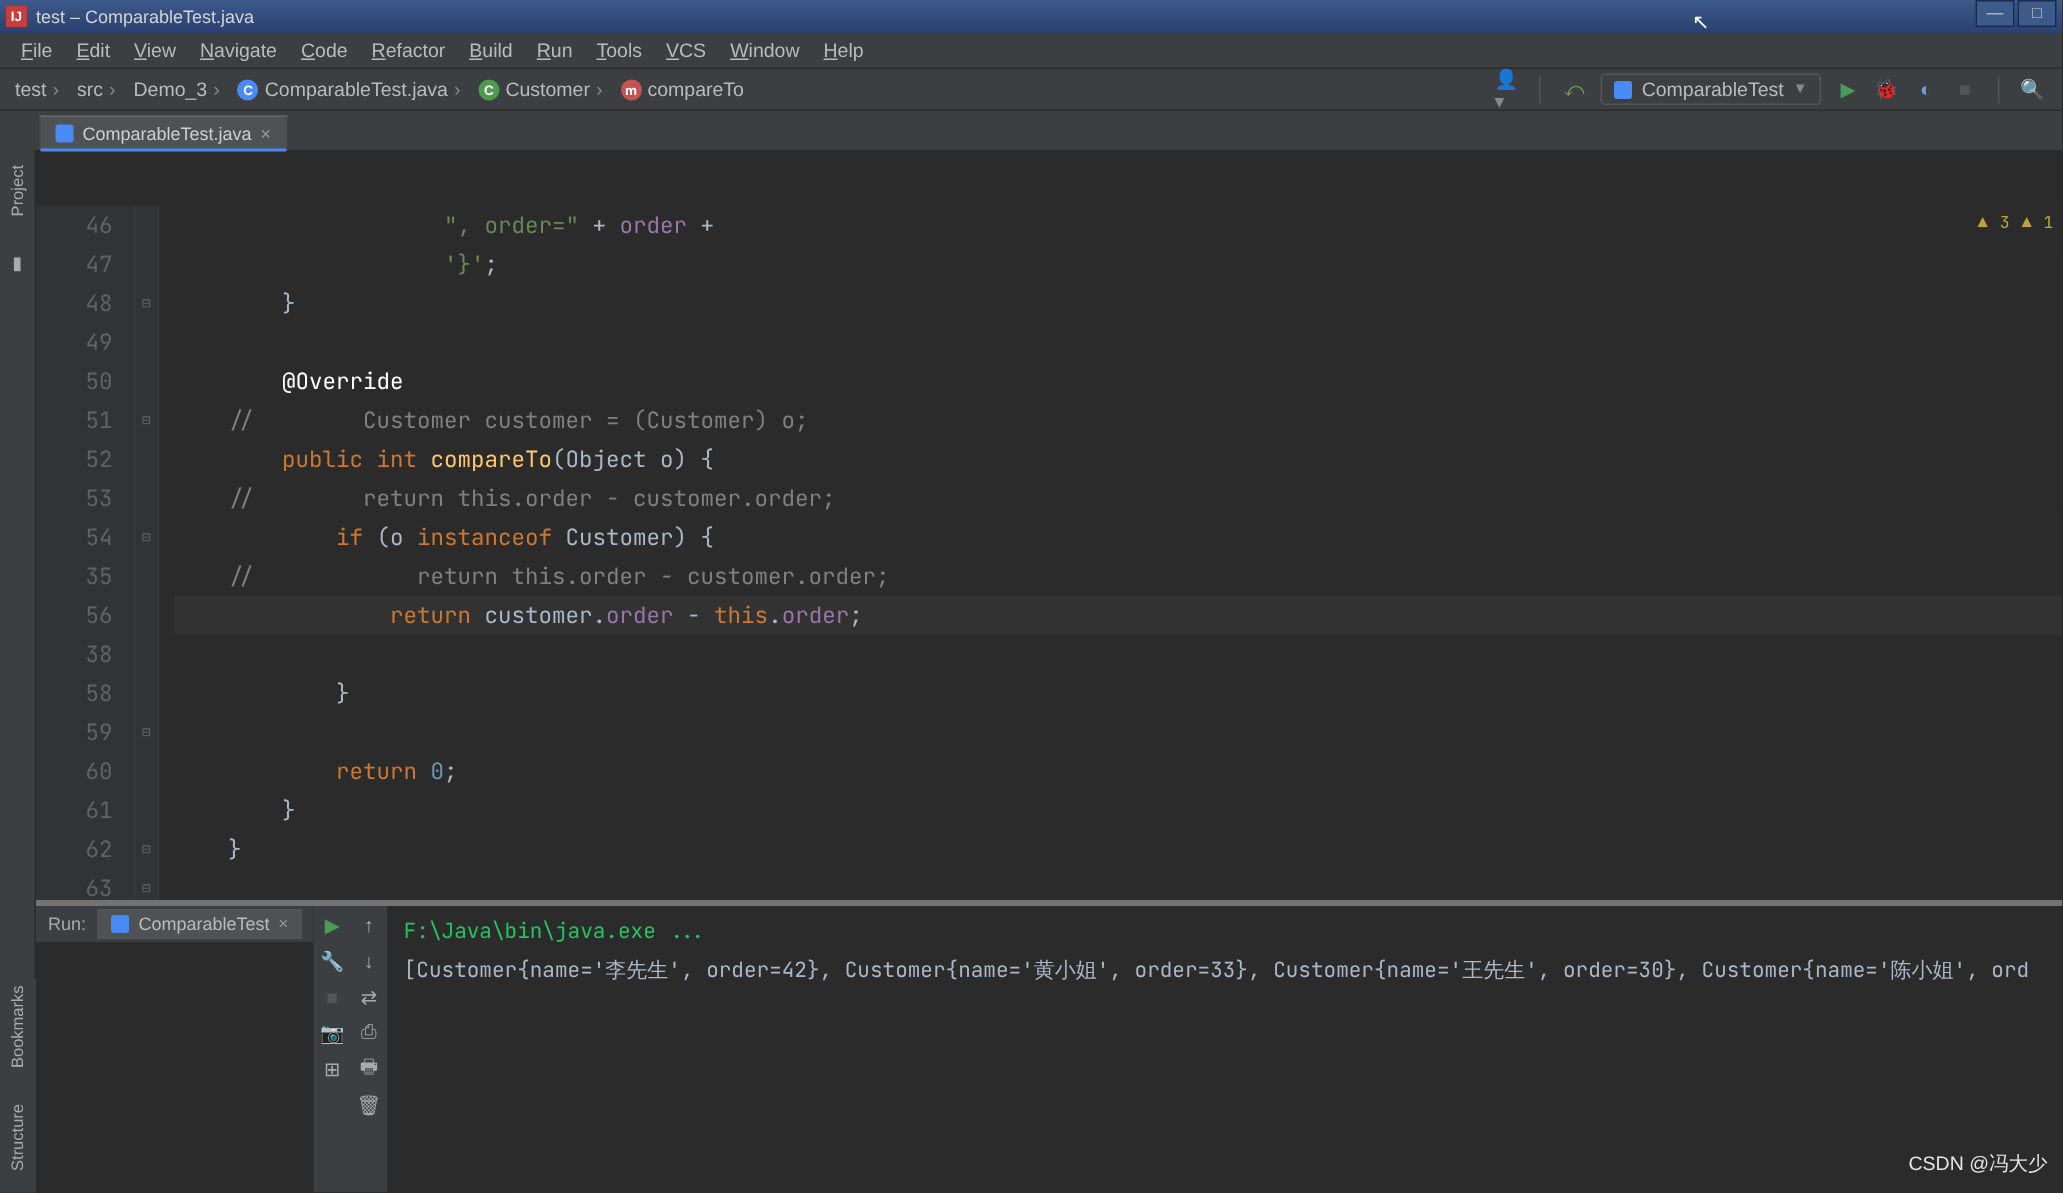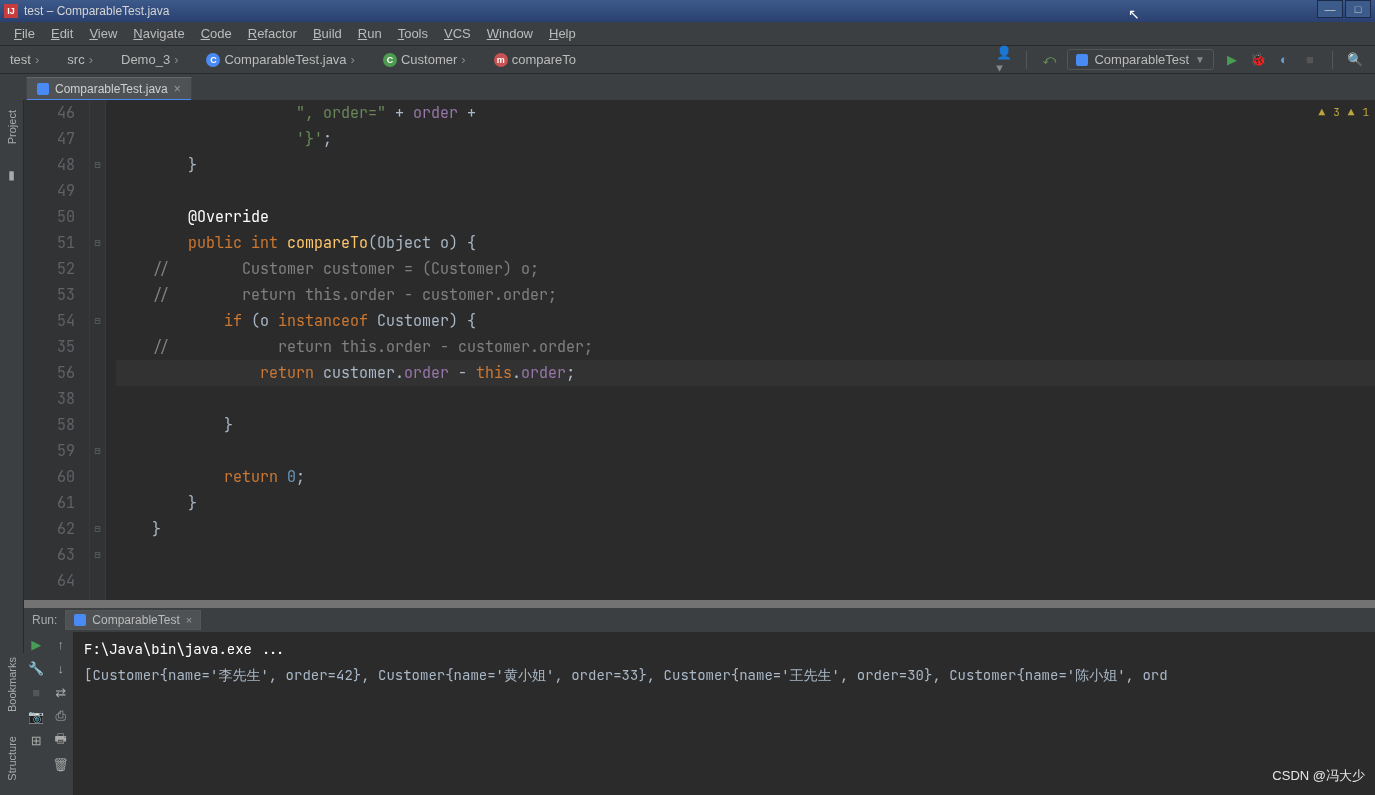--- a/index.html
+++ b/index.html
@@ -59,21 +59,21 @@
   
   .navbar {
     height: 28px;
     background: #3c3f41;
     border-bottom: 1px solid #2a2a2a;
     display: flex;
     align-items: center;
     padding: 0 6px;
     color: #bbbbbb;
   }
-  .crumbs { display:flex; align-items:center; flex:1;gap:16px; }
+  .crumbs { display:flex; align-items:center; flex:1; }
   .crumb { display:flex; align-items:center; padding:0 4px; }
   .crumb::after { content:"›"; color:#888; margin:0 4px; }
   .crumb:last-child::after { content:""; }
   .crumb .cicon {
     width:14px;height:14px;border-radius:50%;
     display:inline-flex;align-items:center;justify-content:center;
     font-size:9px;margin-right:4px;color:#fff;font-weight:bold;
   }
   .cicon.blue{background:#4a8af4;}
   .cicon.green{background:#4e9a4e;}
@@ -123,21 +123,21 @@
     display:flex;flex-direction:column;align-items:center;
     padding-top:6px;gap:20px;
   }
   .vert-label{
     writing-mode: vertical-rl;
     transform: rotate(180deg);
     font-size:11px;color:#aaa;
     padding:4px 0;
   }
   .left-strip .folder-icon{font-size:12px;color:#aaa;}
-  .editor-wrap{flex:1;display:flex;flex-direction:column;min-width:0;}
+  .editor-wrap{flex:1;display:flex;flex-direction:column;min-width:0;margin-top:37px;}
   
   .editor {
     flex:1;
     display:flex;
     background:#2b2b2b;
     font-family: "JetBrains Mono","Consolas",monospace;
     font-size: 15px;
     line-height: 26px;
     overflow:hidden;
     position:relative;
@@ -173,22 +173,22 @@
   .k-white{color:#a9b7c6;}
   .right-gutter{
     position:absolute;right:0;top:0;width:60px;height:24px;
     display:flex;align-items:center;justify-content:flex-end;gap:8px;
     padding-right:6px;font-size:11px;color:#bfa33b;
   }
   .warn-tri{color:#bfa33b;}
   
   .run-tool {
     height: 195px;
-    display:flex;flex-direction:column;
-    border-top:8px solid #737373;
+    display:flex;flex-direction:row;
+    border-top:4px solid #737373;
   }
   .run-header{
     height:24px;background:#3c3f41;
     display:flex;align-items:center;padding:0 8px;gap:8px;
     color:#bbb;font-size:12px;
   }
   .run-header .run-label{color:#aaa;}
   .run-tab{
     background:#4e5254;padding:2px 8px;display:flex;align-items:center;gap:6px;
     border:1px solid #555;
@@ -209,21 +209,21 @@
     color:#aaa;font-size:13px;
   }
   .run-left .cell.green{color:#499c54;}
   .run-console{
     flex:1;
     font-family:"JetBrains Mono","Consolas",monospace;
     font-size:14px;line-height:26px;
     padding:4px 10px;color:#a9b7c6;
     white-space:pre;overflow:hidden;
   }
-  .run-console .dim{color:#ffffff;}
+  .run-console .dim{color:#22c55e;}
   .watermark{
     position:absolute;right:10px;bottom:10px;
     color:#e5e5e5;font-size:13px;
   }
   .cursor-ptr{
     position:absolute;left:1128px;top:6px;color:#fff;font-size:14px;
   }
   
   .left-bottom{
     position:fixed;left:0;bottom:0;width:24px;
@@ -358,22 +358,22 @@
           <div class="fold">⊟</div>
           <div class="fold">⊟</div>
           <div class="fold"></div>
         </div>
       <div class="code-area" id="codearea">
           <div class="code-line">                    <span class="k-green">", order="</span> <span class="k-white">+ </span><span class="k-purple">order</span><span class="k-white"> +</span></div>
           <div class="code-line">                    <span class="k-green">'}'</span><span class="k-white">;</span></div>
           <div class="code-line">        <span class="k-white">}</span></div>
           <div class="code-line">&nbsp;</div>
           <div class="code-line">        <span class="k-anno">@Override</span></div>
+          <div class="code-line">    <span class="k-comment">//        Customer customer = (Customer) o;</span></div>
           <div class="code-line">        <span class="k-orange">public int </span><span class="k-yellow">compareTo</span><span class="k-white">(Object o) {</span></div>
-          <div class="code-line">    <span class="k-comment">//        Customer customer = (Customer) o;</span></div>
           <div class="code-line">    <span class="k-comment">//        return this.order - customer.order;</span></div>
           <div class="code-line">            <span class="k-orange">if </span><span class="k-white">(o </span><span class="k-orange">instanceof </span><span class="k-white">Customer) {</span></div>
           <div class="code-line">    <span class="k-comment">//            return this.order - customer.order;</span></div>
           <div class="code-line hl">                <span class="k-orange">return </span><span class="k-white">customer.</span><span class="k-purple">order</span><span class="k-white"> - </span><span class="k-orange">this</span><span class="k-white">.</span><span class="k-purple">order</span><span class="k-white">;</span></div>
           <div class="code-line">&nbsp;</div>
           <div class="code-line">            <span class="k-white">}</span></div>
           <div class="code-line">&nbsp;</div>
           <div class="code-line">            <span class="k-orange">return </span><span class="k-blue">0</span><span class="k-white">;</span></div>
           <div class="code-line">        <span class="k-white">}</span></div>
           <div class="code-line">    <span class="k-white">}</span></div>

